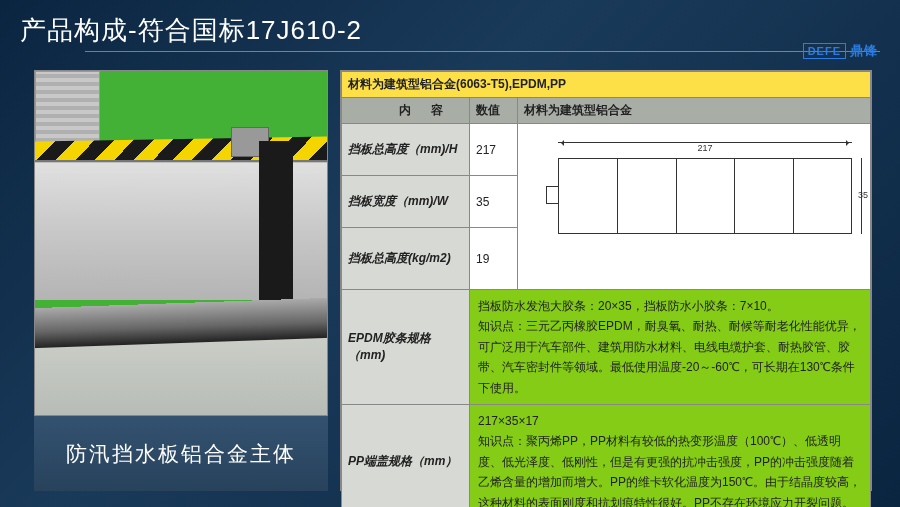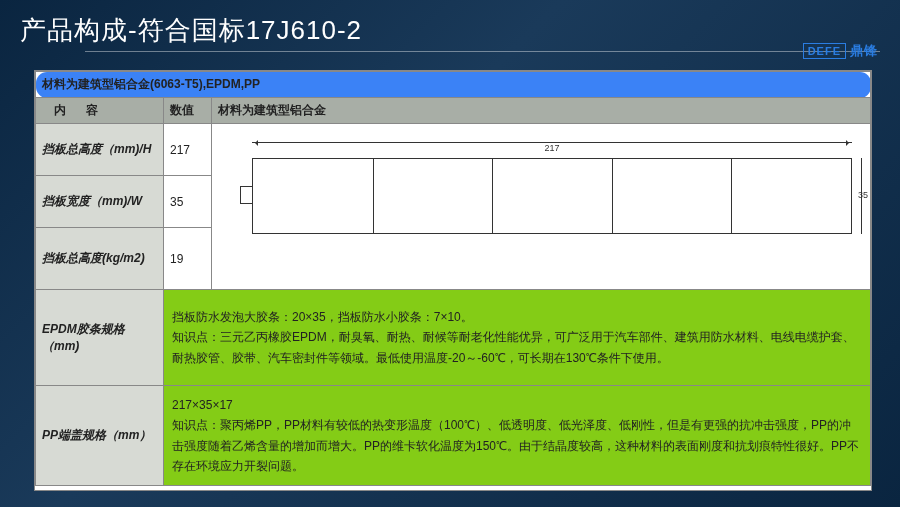--- a/index.html
+++ b/index.html
@@ -58,23 +58,23 @@
   .photo-rail { position: absolute; bottom: 72px; left: -10px; right: -10px; height: 40px;
     background: linear-gradient(180deg,#aaa 0,#666 60%,#222 100%); transform: skewY(-2deg); }
   .caption {
     flex: 1; background: linear-gradient(180deg,#335270 0%,#28425c 100%);
     color: #fff; display: flex; align-items: center; justify-content: center;
     font-size: 21px; letter-spacing: 2px;
   }
   .right-col { flex: 1; background: #fff; border: 1px solid #888; }
   table { width: 100%; border-collapse: collapse; font-size: 12px; color: #222; }
   th, td { border: 1px solid #888; padding: 4px 6px; vertical-align: middle; }
-  .mat-row td { background: #3b82f6; font-weight: bold; height: 22px; border-radius: 11px; }
+  .mat-row td { background: #fde047; font-weight: bold; height: 22px; }
   .hdr-row td { background: #a8aea6; font-weight: bold; height: 20px; }
-  .hdr-row td:first-child { letter-spacing: 20px; padding-left: 18px; }
+  .hdr-row td:first-child { letter-spacing: 20px; padding-left: 18px; text-align: right; }
   .label-cell { background: #d7dad4; font-weight: bold; width: 128px; font-style: italic; }
   .val-cell { width: 48px; }
   .diagram-cell { background: #fff; position: relative; }
   .diagram { position: absolute; inset: 6px; }
   .diag-rect { position: absolute; top: 28px; left: 34px; right: 12px; height: 76px;
     border: 1.5px solid #333; background: #fff; }
   .diag-v { position: absolute; top: 0; bottom: 0; width: 1px; background: #333; }
   .diag-notch { position: absolute; left: 22px; top: 56px; width: 12px; height: 18px; border: 1.5px solid #333; border-right: none; background: #fff; }
   .diag-top-dim { position: absolute; top: 12px; left: 34px; right: 12px; height: 10px; border-top: 1px solid #333; }
   .diag-top-dim::before, .diag-top-dim::after { content: ""; position: absolute; top: -3px; width: 0; height: 0; border: 3px solid transparent; }
@@ -94,20 +94,33 @@
 <div class="header">
   <div class="title">产品构成-符合国标17J610-2</div>
   <div class="header-line"></div>
   <div class="logo">
     <span class="logo-box">DEFE</span>
     <span>鼎锋</span>
   </div>
 </div>
 
 <div class="content">
+  <div class="left-col">
+    <div class="photo">
+      <div class="photo-wall"></div>
+      <div class="photo-grid"></div>
+      <div class="photo-floor"></div>
+      <div class="photo-tape"></div>
+      <div class="photo-panel"></div>
+      <div class="photo-bracket"></div>
+      <div class="photo-end"></div>
+      <div class="photo-rail"></div>
+    </div>
+    <div class="caption">防汛挡水板铝合金主体</div>
+  </div>
 
   <div class="right-col">
     <table>
       <tbody>
           <tr class="mat-row">
         <td colspan="3">材料为建筑型铝合金(6063-T5),EPDM,PP</td>
       </tr>
       <tr class="hdr-row">
         <td>内容</td>
         <td>数值</td>

